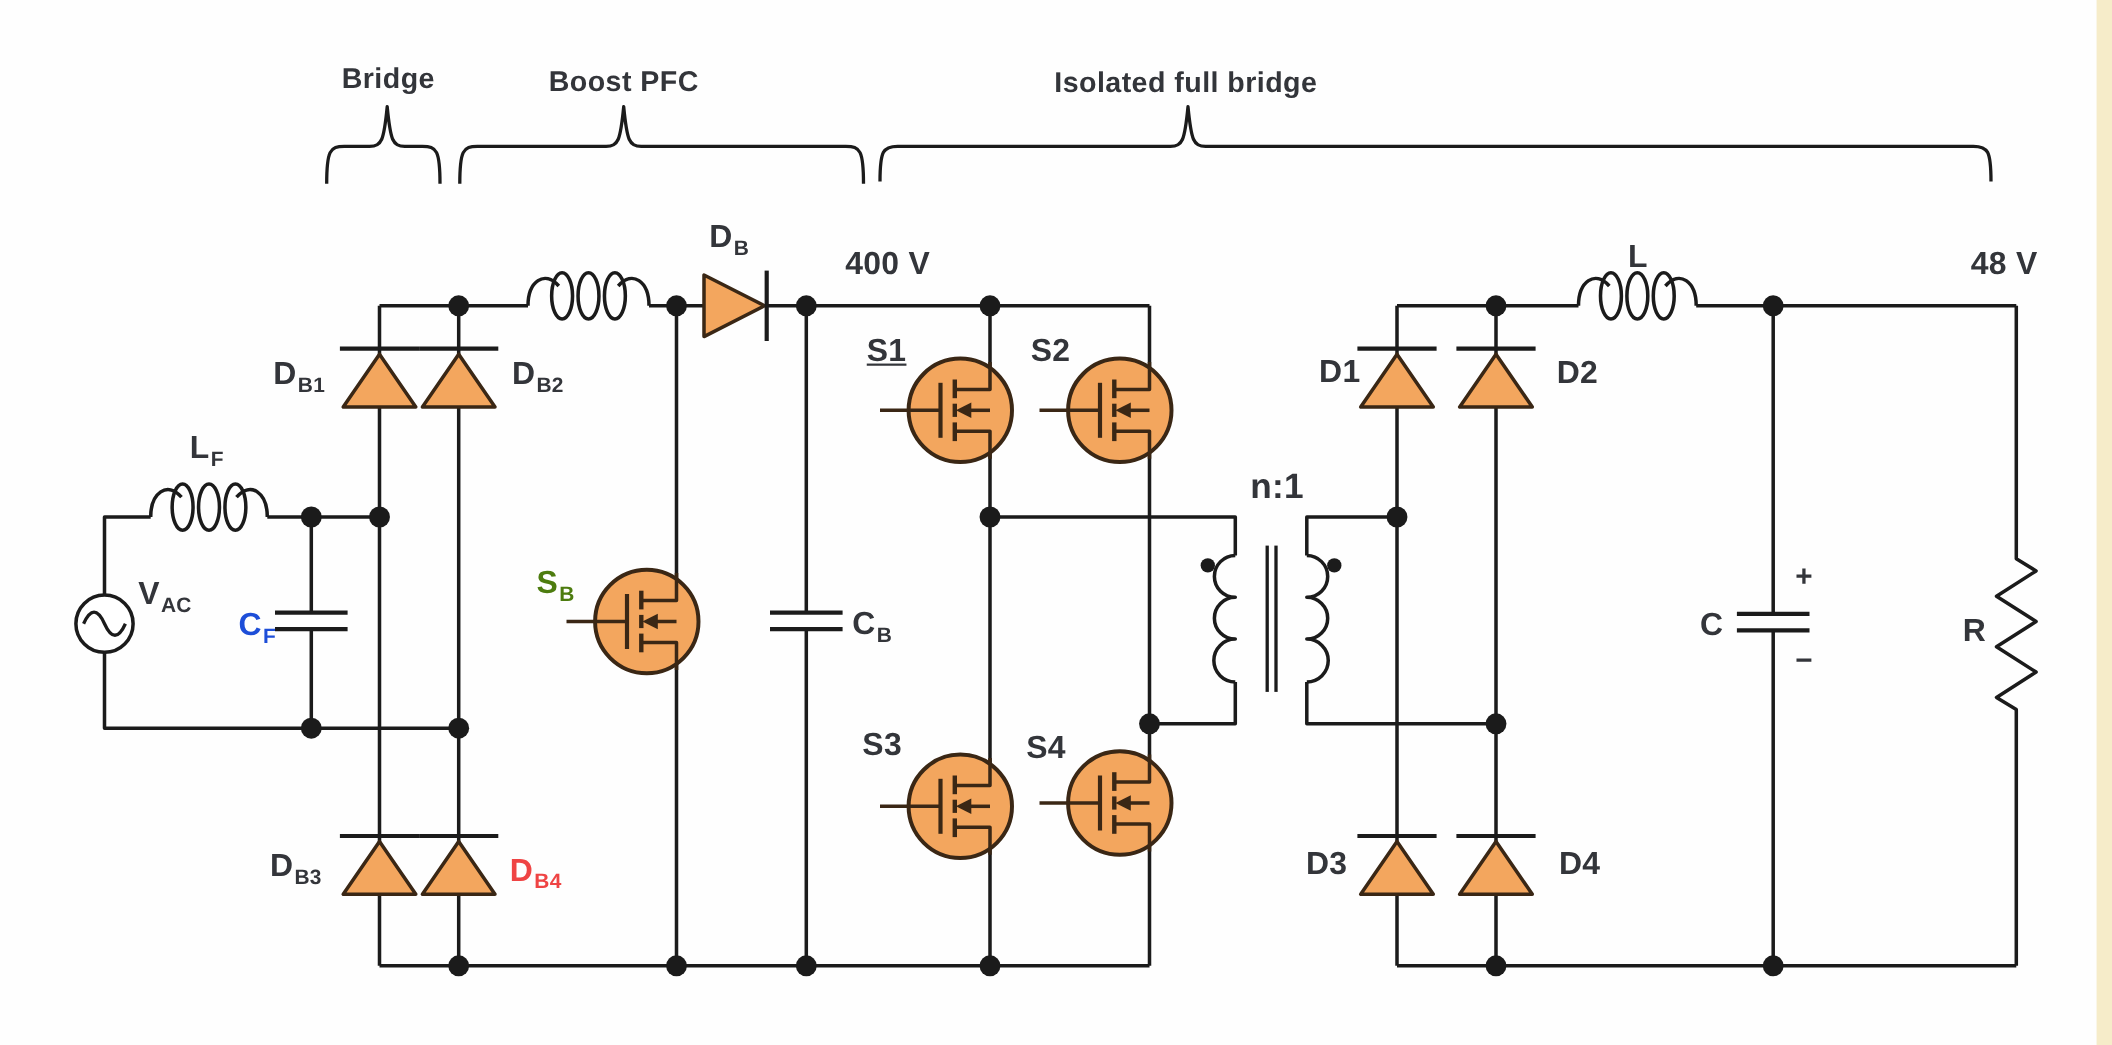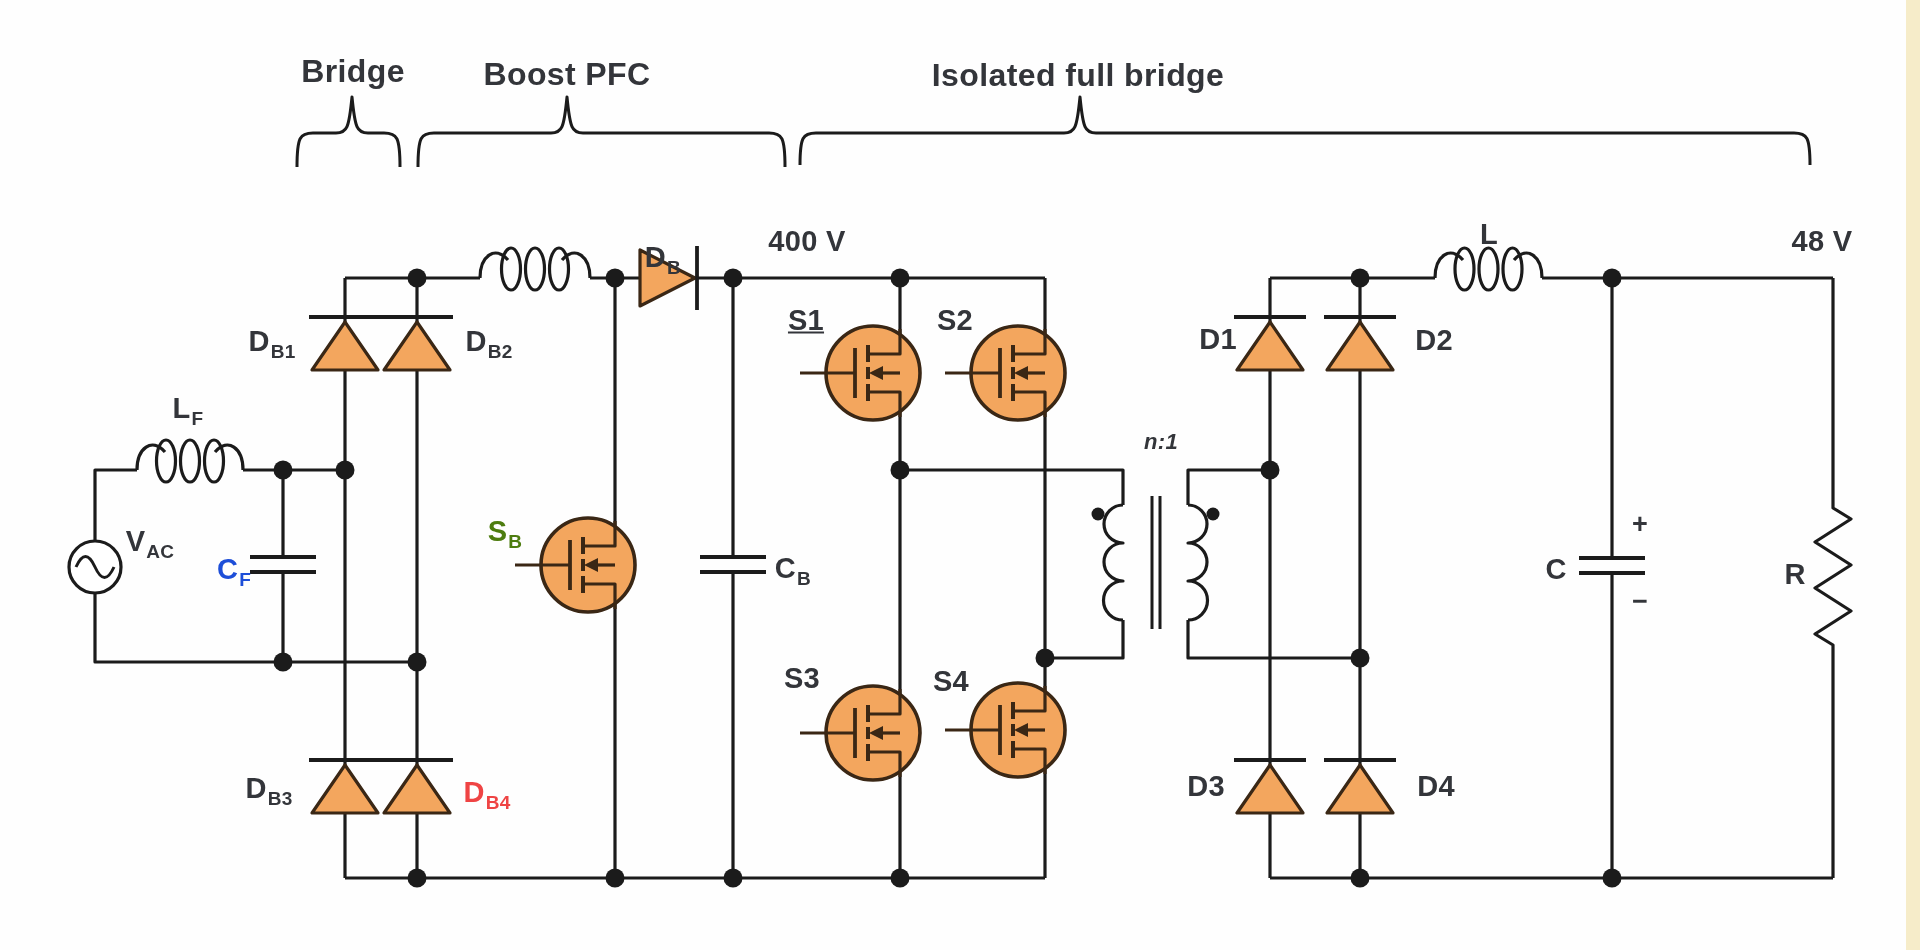--- a/index.html
+++ b/index.html
@@ -2,21 +2,21 @@
 <html><head>
 <meta charset="utf-8">
 <style>
   html,body{margin:0;padding:0;background:#ffffff;}
   #stage{position:relative;width:1920px;height:950px;background:#fefefe;overflow:hidden;
          font-family:"Liberation Sans",sans-serif;}
   #circuit{position:absolute;left:0;top:0;}
   #edge-strip{position:absolute;top:0;right:0;width:14px;height:100%;background:#f6ecc9;}
   .lbl{position:absolute;transform:translate(-50%,-50%);font-weight:700;font-size:29px;
        color:#33353a;white-space:nowrap;letter-spacing:.3px;line-height:1;}
-  .lbl.sec{font-size:32px;letter-spacing:.4px;}
+  .lbl.sec{font-size:26px;letter-spacing:.4px;}
   .lbl.sign{font-size:27px;}
   .sub{display:inline-block;font-size:19px;transform:translateY(7px);margin-left:1px;font-weight:700;}
 </style>
 </head>
 <body>
 
 <div id="stage">
   <svg id="circuit" width="1920" height="950" viewBox="0 0 1920 950">
       <g>
         <path d="M95,541 L95,470 L137,470" fill="none" stroke="#1B1B1B" stroke-width="3.2" stroke-linejoin="round"></path>
@@ -216,33 +216,33 @@
       </g>
     </svg>
   <div id="edge-strip"></div>
 
   <div class="lbl sec" style="left: 353px; top: 71px; color: rgb(51, 53, 58);">Bridge</div>
   <div class="lbl sec" style="left: 567px; top: 74px; color: rgb(51, 53, 58);">Boost PFC</div>
   <div class="lbl sec" style="left: 1078px; top: 75px; color: rgb(51, 53, 58);">Isolated full bridge</div>
 
   <div class="lbl" style="left: 807px; top: 241px; color: rgb(51, 53, 58);">400 V</div>
   <div class="lbl" style="left: 1822px; top: 241px; color: rgb(51, 53, 58);">48 V</div>
-  <div class="lbl" style="left: 1161px; top: 442px; font-size: 22px; color: rgb(51, 53, 58); font-style: italic;">n:1</div>
+  <div class="lbl" style="left: 1161px; top: 442px; font-size: 32px; color: rgb(51, 53, 58);">n:1</div>
   <div class="lbl sign" style="left: 1640px; top: 524px; color: rgb(51, 53, 58);">+</div>
   <div class="lbl sign" style="left: 1640px; top: 601px; color: rgb(51, 53, 58);">−</div>
 
   <div class="lbl" style="left: 150px; top: 541px; color: rgb(51, 53, 58);"><span>V</span><span class="sub">AC</span></div>
   <div class="lbl" style="left: 188px; top: 408px; color: rgb(51, 53, 58);"><span>L</span><span class="sub">F</span></div>
   <div class="lbl" style="left: 234px; top: 569px; color: #1d4ed8;"><span>C</span><span class="sub">F</span></div>
   <div class="lbl" style="left: 272px; top: 341px; color: rgb(51, 53, 58);"><span>D</span><span class="sub">B1</span></div>
   <div class="lbl" style="left: 489px; top: 341px; color: rgb(51, 53, 58);"><span>D</span><span class="sub">B2</span></div>
   <div class="lbl" style="left: 269px; top: 788px; color: rgb(51, 53, 58);"><span>D</span><span class="sub">B3</span></div>
   <div class="lbl" style="left: 487px; top: 792px; color: #ef4444;"><span>D</span><span class="sub">B4</span></div>
   <div class="lbl" style="left: 505px; top: 531px; color: #4d7c0f;"><span>S</span><span class="sub">B</span></div>
-  <div class="lbl" style="left: 663px; top: 216px; color: rgb(51, 53, 58); margin-top: 41px;"><span>D</span><span class="sub">B</span></div>
+  <div class="lbl" style="left: 663px; top: 216px; color: rgb(51, 53, 58);"><span>D</span><span class="sub">B</span></div>
   <div class="lbl" style="left: 793px; top: 568px; color: rgb(51, 53, 58);"><span>C</span><span class="sub">B</span></div>
 
   <div class="lbl" style="left: 806px; top: 320px; color: rgb(51, 53, 58); text-decoration: underline;">S1</div>
   <div class="lbl" style="left: 955px; top: 320px; color: rgb(51, 53, 58);">S2</div>
   <div class="lbl" style="left: 802px; top: 678px; color: rgb(51, 53, 58);">S3</div>
   <div class="lbl" style="left: 951px; top: 681px; color: rgb(51, 53, 58);">S4</div>
   <div class="lbl" style="left: 1218px; top: 339px; color: rgb(51, 53, 58);">D1</div>
   <div class="lbl" style="left: 1434px; top: 340px; color: rgb(51, 53, 58);">D2</div>
   <div class="lbl" style="left: 1206px; top: 786px; color: rgb(51, 53, 58);">D3</div>
   <div class="lbl" style="left: 1436px; top: 786px; color: rgb(51, 53, 58);">D4</div>

